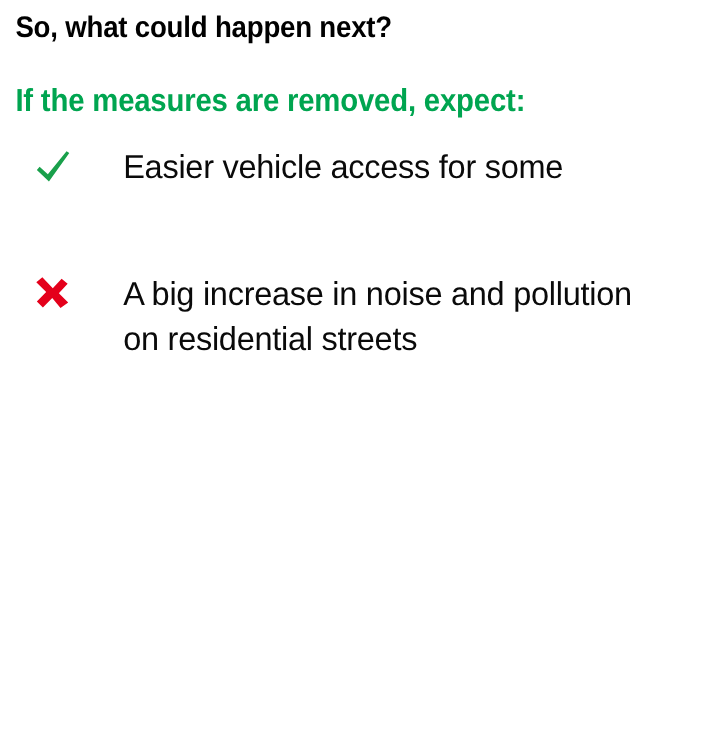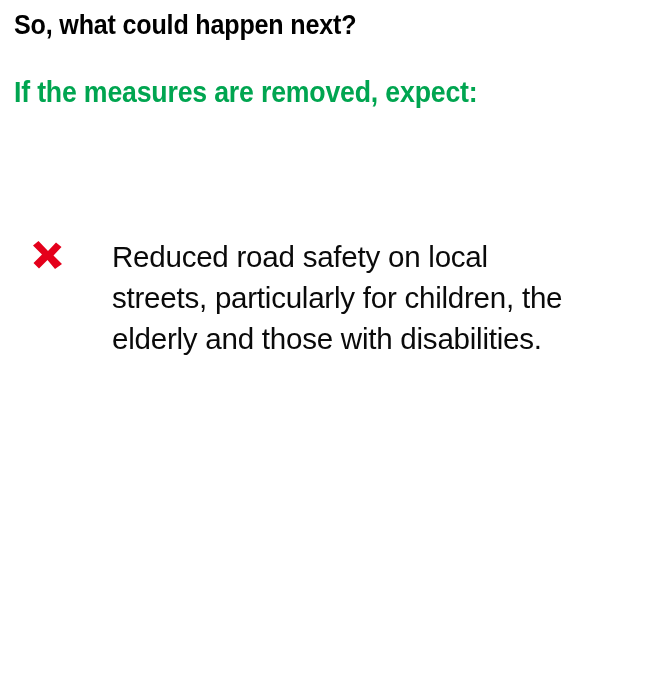--- a/index.html
+++ b/index.html
@@ -110,39 +110,48 @@
 <body>
 
 <div id="slide">
 
   <div class="title">So, what could happen next?</div>
 
   <div class="subtitle">If the measures are removed, expect:</div>
 
   <div class="bullet-list">
 
+    <div class="bullet-item">
+      <div class="bullet-icon-cell">
+        <svg class="icon-check" viewBox="0 0 40 40">
+          <path d="M5.5 22.5 L8.0 19.5 L15.5 26.5 L32.5 5.5 L35.0 7.0 L16.5 33.0 Z" fill="#19a04b"></path>
+        </svg>
+      </div>
+      <div class="bullet-text">
+        <span class="ln">Easier vehicle access for some</span>
+      </div>
+    </div>
 
     <div class="gap-a"></div>
 
 
     <div class="gap-b"></div>
 
 
     <div class="gap-c"></div>
 
-
-    <div class="gap-d"></div>
-
     <div class="bullet-item">
       <div class="bullet-icon-cell">
         <svg class="icon-cross" viewBox="0 0 40 40">
           <path d="M10.5 5.0 L20.0 15.0 L28.0 6.5 L33.5 11.0 L25.5 19.5 L34.0 28.0 L27.0 33.0 L19.5 24.0 L11.0 32.5 L5.5 27.0 L14.0 18.5 L5.0 9.5 Z" fill="#e4001b"></path>
         </svg>
       </div>
       <div class="bullet-text">
-        <span class="ln">Reduced road safety on local</span>
-        <span class="ln">streets, particularly for children, the</span>
-        <span class="ln">elderly and those with disabilities.</span>
+        <span class="ln">A big increase in noise and pollution</span>
+        <span class="ln">on residential streets</span>
       </div>
     </div>
+
+    <div class="gap-d"></div>
+
 
   </div>
 </div>
 
 </body></html>

